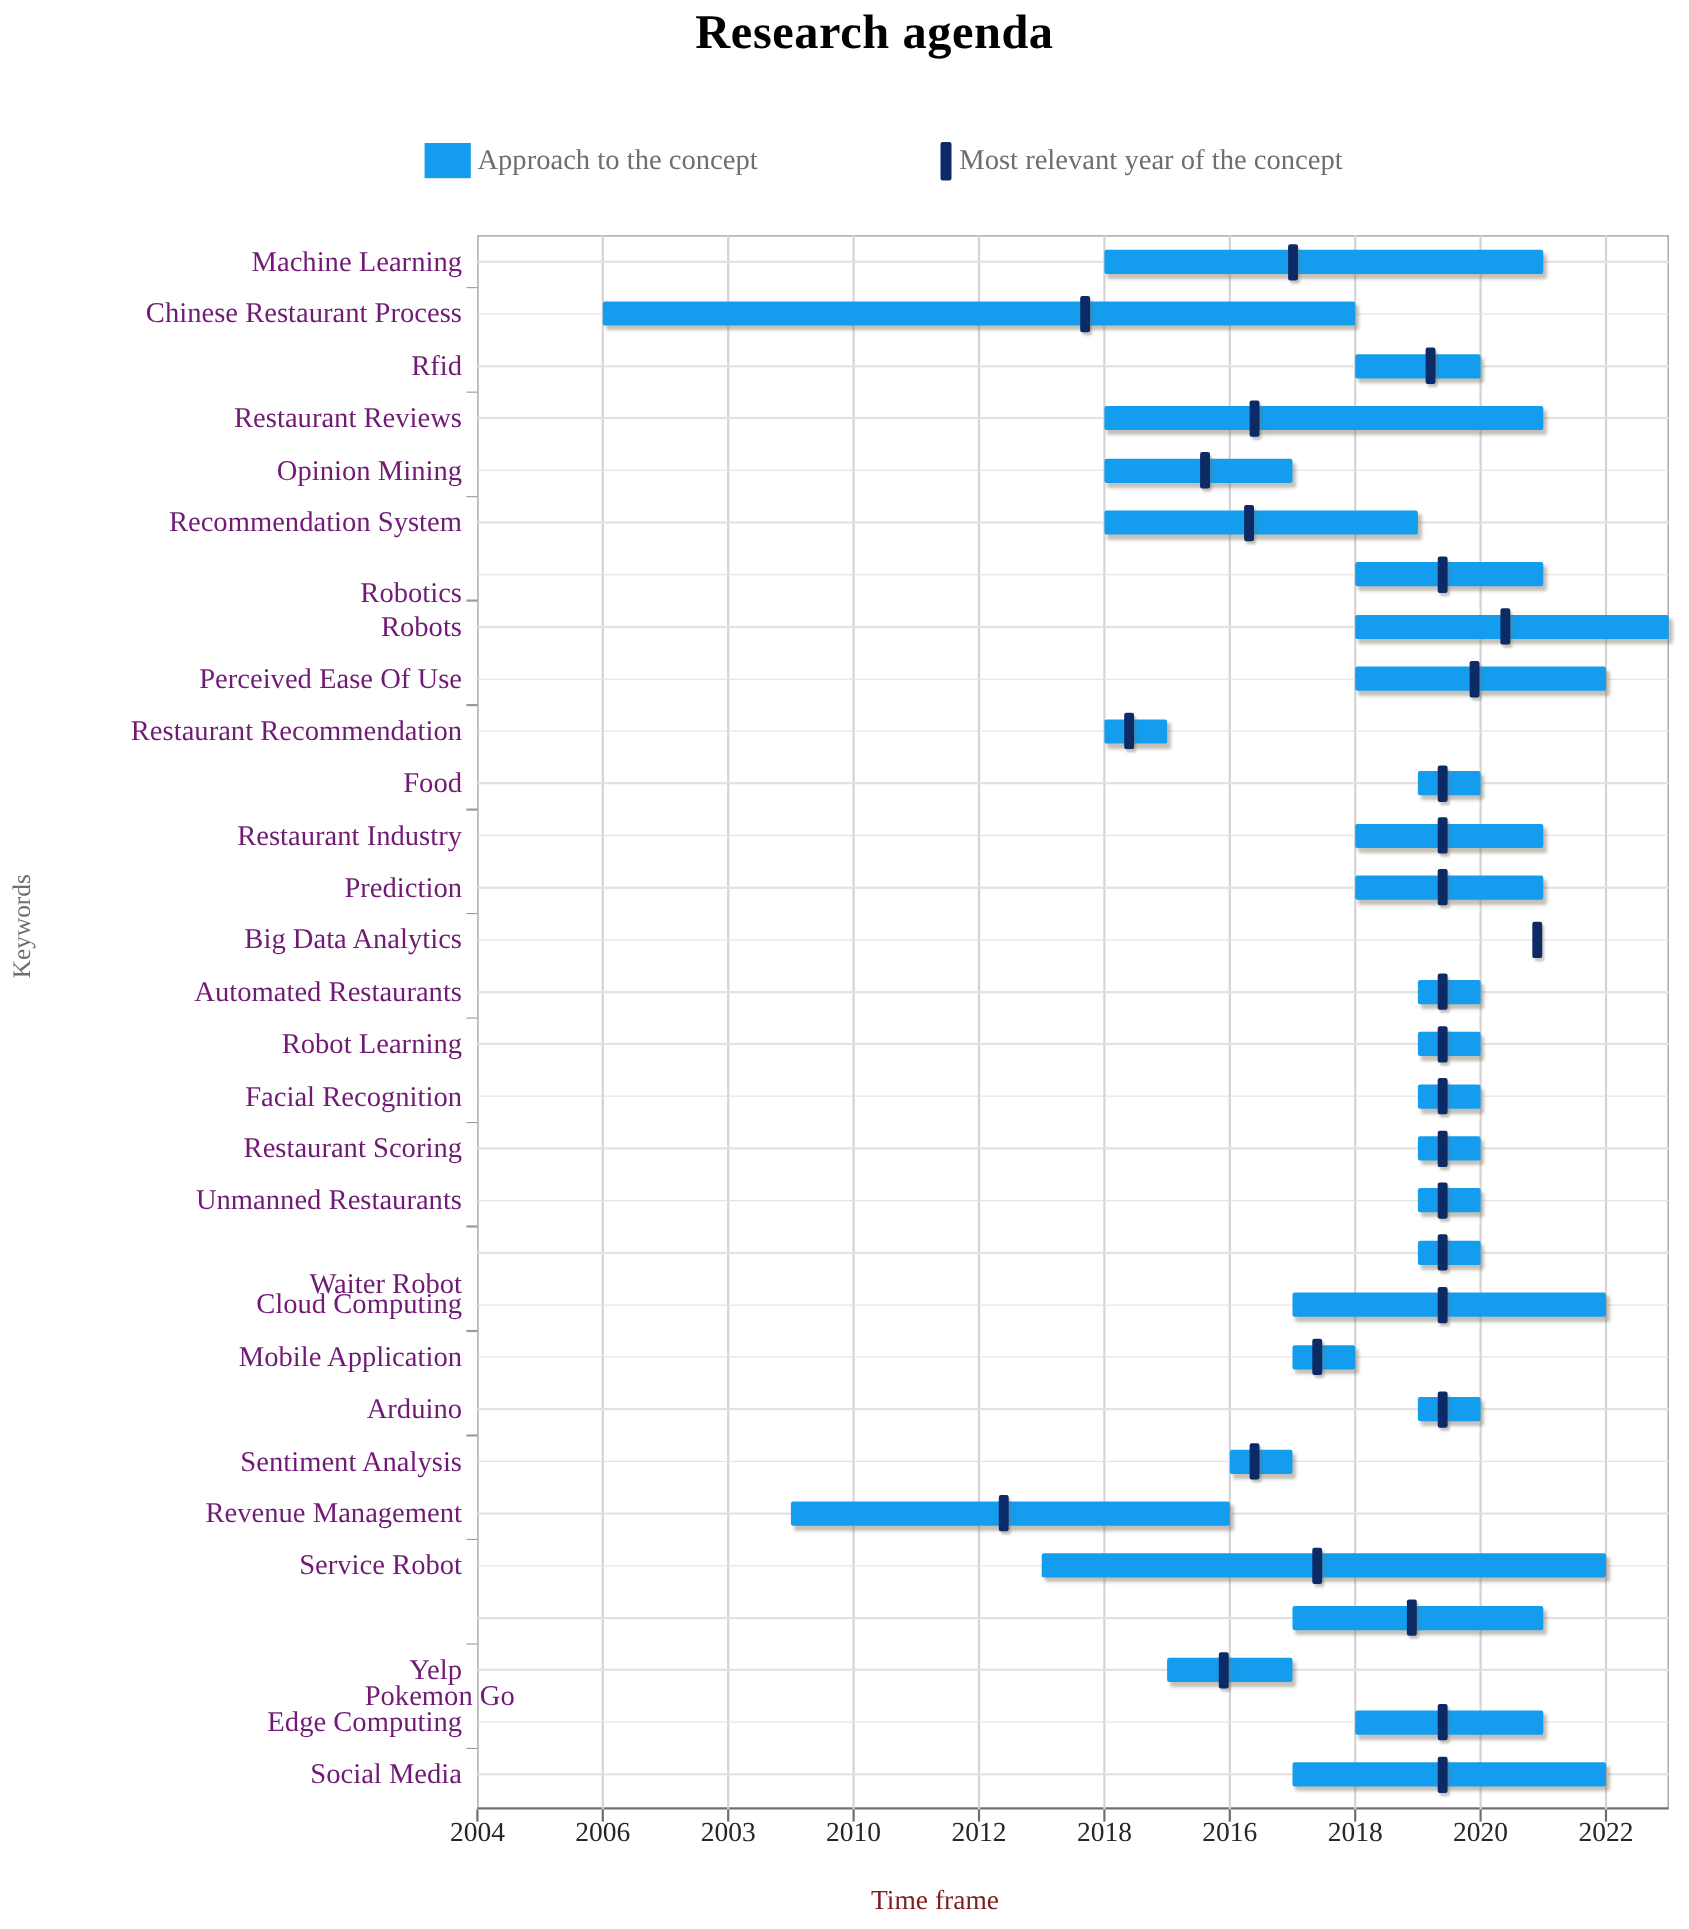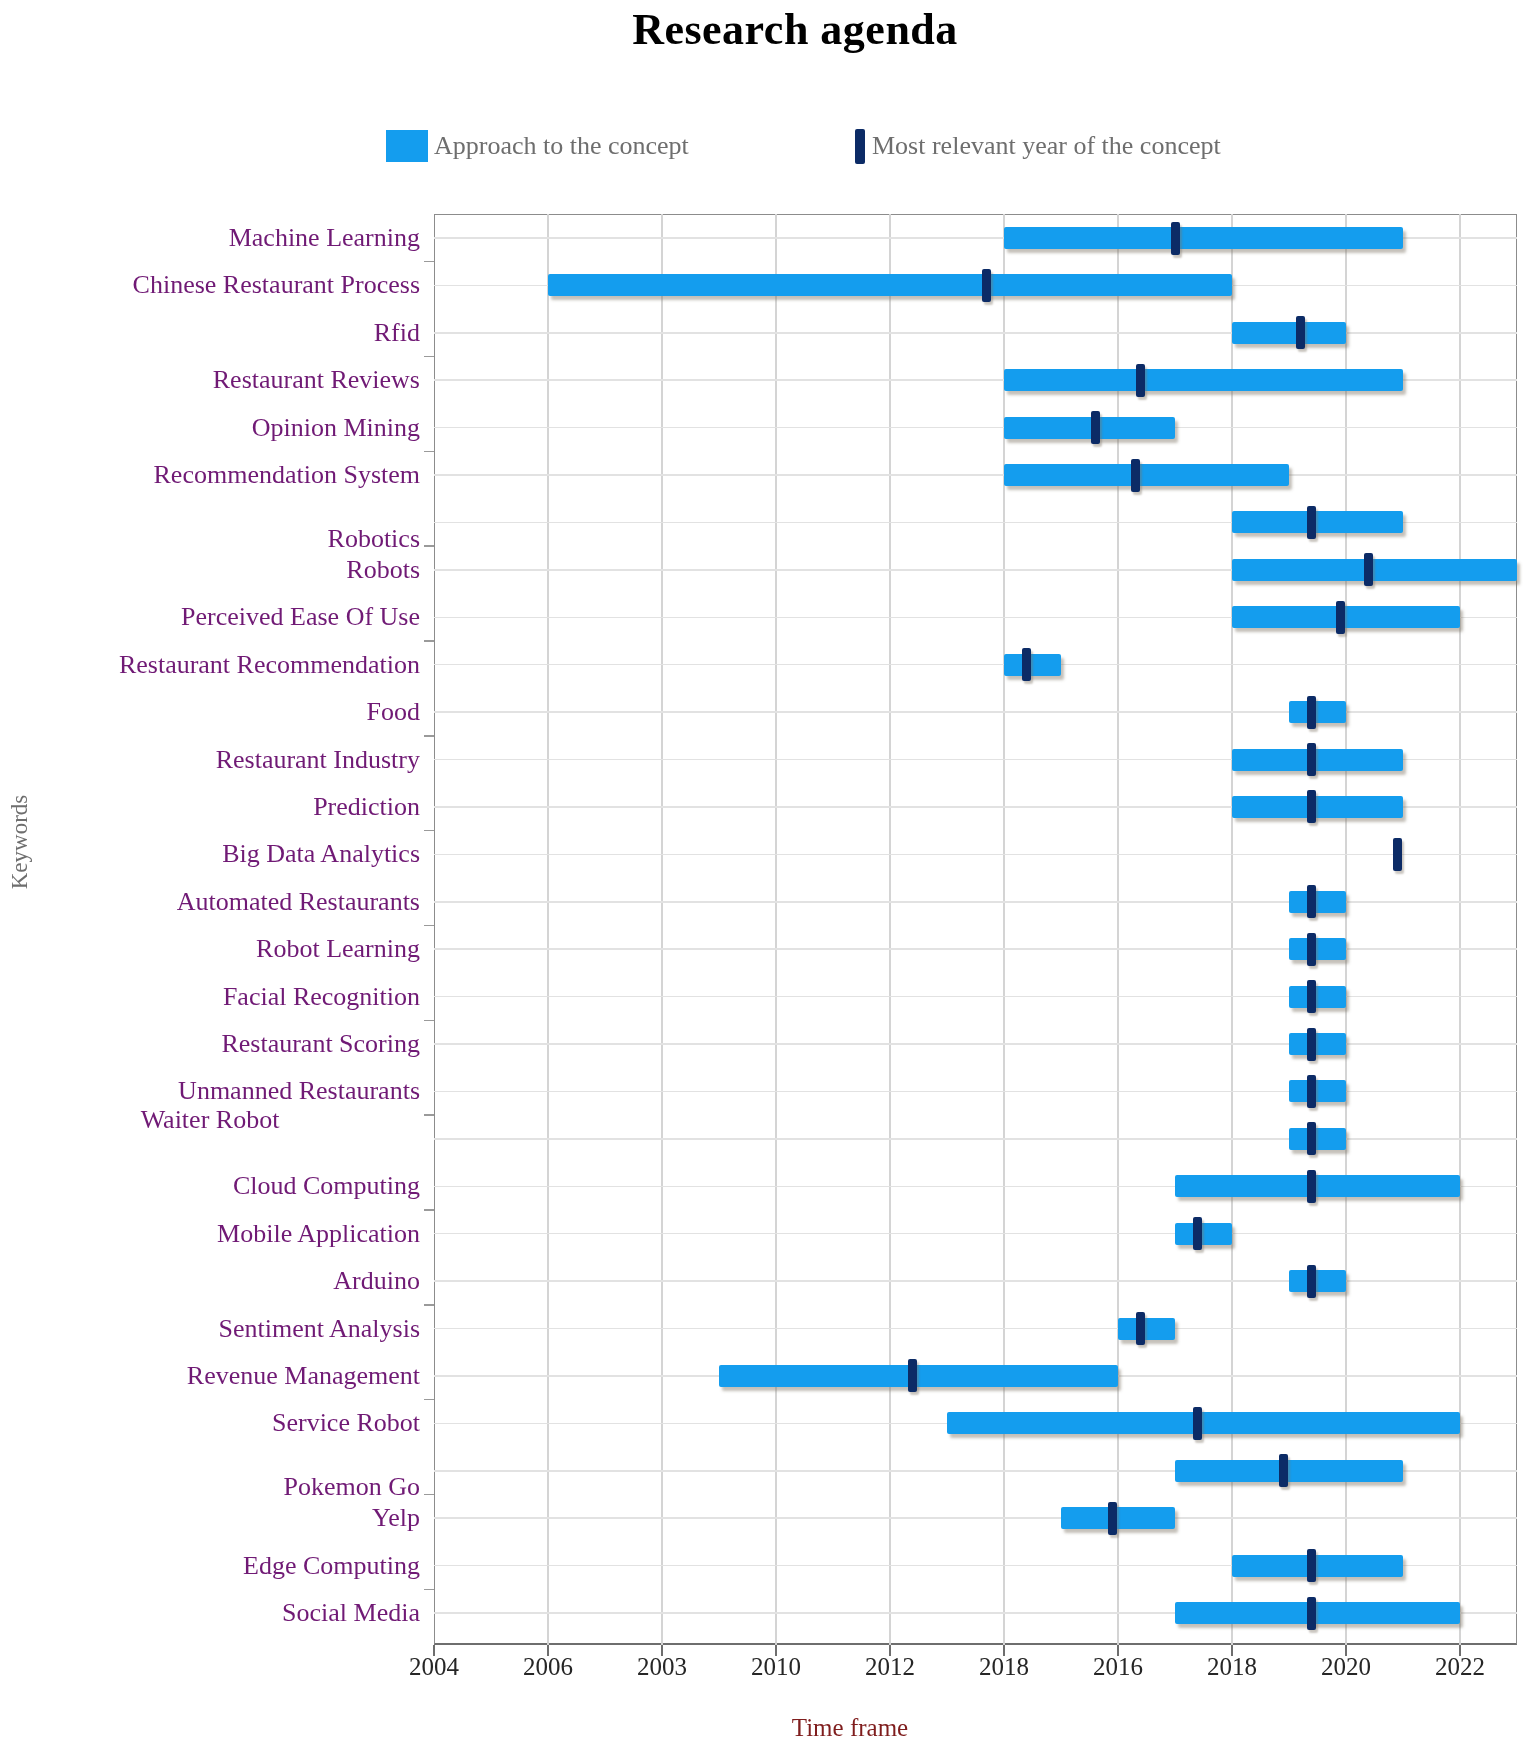--- a/index.html
+++ b/index.html
@@ -184,42 +184,42 @@
     <div class="abs rel-tick" style="left: 1307.3px; top: 932.71px; background: rgb(12, 43, 102);"></div>
     <div class="abs row-label" style="top: 980.624px;">Facial Recognition</div>
     <div class="abs bar" style="left: 1289px; width: 57px; top: 985.624px; background: rgb(20, 157, 238);"></div>
     <div class="abs rel-tick" style="left: 1307.3px; top: 980.124px; background: rgb(12, 43, 102);"></div>
     <div class="abs row-label" style="top: 1028.04px;">Restaurant Scoring</div>
     <div class="abs bar" style="left: 1289px; width: 57px; top: 1033.04px; background: rgb(20, 157, 238);"></div>
     <div class="abs rel-tick" style="left: 1307.3px; top: 1027.54px; background: rgb(12, 43, 102);"></div>
     <div class="abs row-label" style="top: 1075.45px;">Unmanned Restaurants</div>
     <div class="abs bar" style="left: 1289px; width: 57px; top: 1080.45px; background: rgb(20, 157, 238);"></div>
     <div class="abs rel-tick" style="left: 1307.3px; top: 1074.95px; background: rgb(12, 43, 102);"></div>
-    <div class="abs row-label" style="top: 1104px; text-align: center;">Waiter Robot</div>
+    <div class="abs row-label" style="top: 1151px;">Waiter Robot</div>
     <div class="abs bar" style="left: 1289px; width: 57px; top: 1127.87px; background: rgb(20, 157, 238);"></div>
     <div class="abs rel-tick" style="left: 1307.3px; top: 1122.37px; background: rgb(12, 43, 102);"></div>
     <div class="abs row-label" style="top: 1170.28px;">Cloud Computing</div>
     <div class="abs bar" style="left: 1175px; width: 285px; top: 1175.28px; background: rgb(20, 157, 238);"></div>
     <div class="abs rel-tick" style="left: 1307.3px; top: 1169.78px; background: rgb(12, 43, 102);"></div>
     <div class="abs row-label" style="top: 1217.69px;">Mobile Application</div>
     <div class="abs bar" style="left: 1175px; width: 57px; top: 1222.69px; background: rgb(20, 157, 238);"></div>
     <div class="abs rel-tick" style="left: 1193.3px; top: 1217.19px; background: rgb(12, 43, 102);"></div>
     <div class="abs row-label" style="top: 1265.11px;">Arduino</div>
     <div class="abs bar" style="left: 1289px; width: 57px; top: 1270.11px; background: rgb(20, 157, 238);"></div>
     <div class="abs rel-tick" style="left: 1307.3px; top: 1264.61px; background: rgb(12, 43, 102);"></div>
     <div class="abs row-label" style="top: 1312.52px;">Sentiment Analysis</div>
     <div class="abs bar" style="left: 1118px; width: 57px; top: 1317.52px; background: rgb(20, 157, 238);"></div>
     <div class="abs rel-tick" style="left: 1136.3px; top: 1312.02px; background: rgb(12, 43, 102);"></div>
     <div class="abs row-label" style="top: 1359.94px;">Revenue Management</div>
     <div class="abs bar" style="left: 719px; width: 399px; top: 1364.94px; background: rgb(20, 157, 238);"></div>
     <div class="abs rel-tick" style="left: 908.3px; top: 1359.44px; background: rgb(12, 43, 102);"></div>
     <div class="abs row-label" style="top: 1407.35px;">Service Robot</div>
     <div class="abs bar" style="left: 947px; width: 513px; top: 1412.35px; background: rgb(20, 157, 238);"></div>
     <div class="abs rel-tick" style="left: 1193.3px; top: 1406.85px; background: rgb(12, 43, 102);"></div>
-    <div class="abs row-label" style="top: 1471px;">Pokemon Go</div>
+    <div class="abs row-label" style="top: 1526px; padding-left: 48px;">Pokemon Go</div>
     <div class="abs bar" style="left: 1175px; width: 228px; top: 1459.76px; background: rgb(20, 157, 238);"></div>
     <div class="abs rel-tick" style="left: 1278.8px; top: 1454.26px; background: rgb(12, 43, 102);"></div>
     <div class="abs row-label" style="top: 1502.18px;">Yelp</div>
     <div class="abs bar" style="left: 1061px; width: 114px; top: 1507.18px; background: rgb(20, 157, 238);"></div>
     <div class="abs rel-tick" style="left: 1107.8px; top: 1501.68px; background: rgb(12, 43, 102);"></div>
     <div class="abs row-label" style="top: 1549.59px;">Edge Computing</div>
     <div class="abs bar" style="left: 1232px; width: 171px; top: 1554.59px; background: rgb(20, 157, 238);"></div>
     <div class="abs rel-tick" style="left: 1307.3px; top: 1549.09px; background: rgb(12, 43, 102);"></div>
     <div class="abs row-label" style="top: 1597.01px;">Social Media</div>
     <div class="abs bar" style="left: 1175px; width: 285px; top: 1602.01px; background: rgb(20, 157, 238);"></div>

